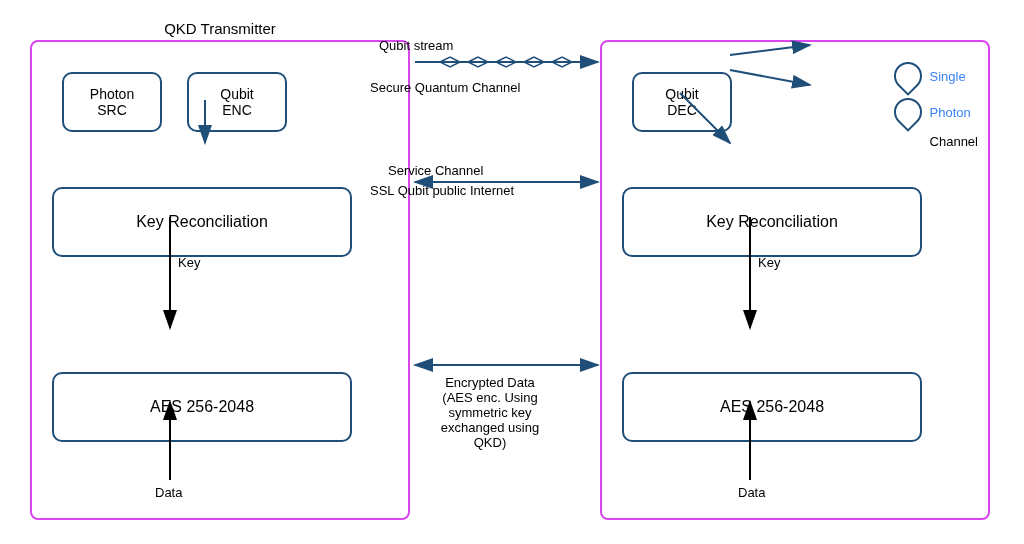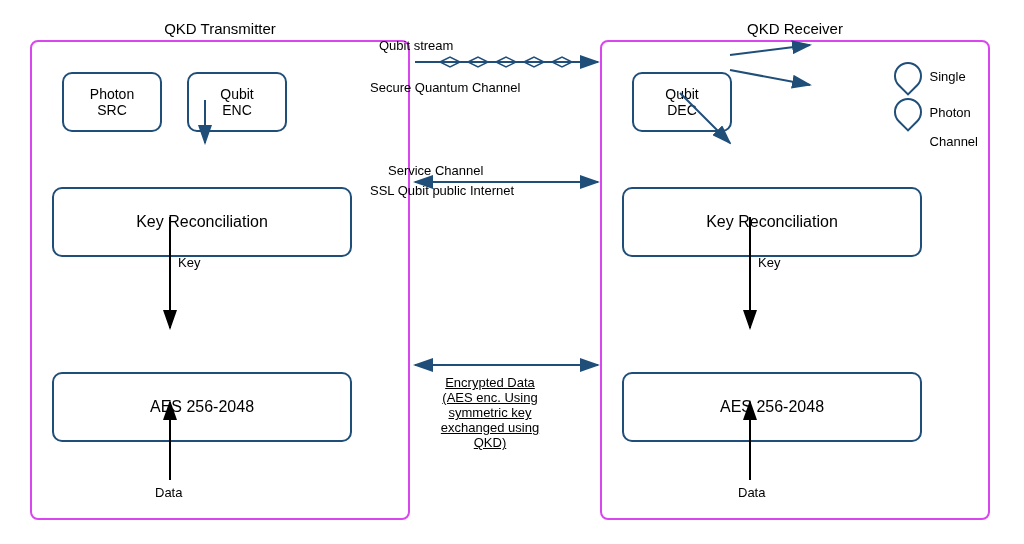--- a/index.html
+++ b/index.html
@@ -119,21 +119,21 @@
       width: 28px;
       height: 28px;
       border: 2px solid #1f4e79;
       border-radius: 50% 50% 50% 0;
       transform: rotate(-45deg);
       margin-right: 8px;
       flex-shrink: 0;
     }
     .detector-label {
       font-size: 13px;
-      color: #000000;
+      color: #3b82f6;
       white-space: nowrap;
     }
     
     .arrows-svg {
       position: absolute;
       top: 0;
       left: 0;
       width: 1024px;
       height: 544px;
       pointer-events: none;
@@ -164,21 +164,20 @@
     <div class="inner-box key-recon-tx">
       <span>Key Reconciliation</span>
     </div>
 
     <div class="inner-box aes-tx">
       <span>AES 256-2048</span>
     </div>
   </div>
 
   <div class="outer-box receiver-box">
-    <span class="box-title">QKD Receiver</span>
 
     <div class="inner-box qubit-dec">
       <span>Qubit<br>DEC</span>
     </div>
 
     <div class="detector-group" style="right:10px; top:20px;">
       <div class="detector-item">
         <div class="detector-shape"></div>
         <span class="detector-label">Single</span>
       </div>
@@ -268,17 +267,17 @@
   </div>
 
   <div class="channel-label" style="left: 155px; top: 485px;">
     <span>Data</span>
   </div>
 
   <div class="channel-label" style="left: 738px; top: 485px;">
     <span>Data</span>
   </div>
 
-  <div class="channel-label" style="left: 390px; top: 375px; width: 200px; text-decoration: underline;">
+  <div class="channel-label" style="left: 390px; top: 375px; width: 200px;">
     <span>Encrypted Data<br>(AES enc. Using<br>symmetric key<br>exchanged using<br>QKD)</span>
   </div>
 
 </div>
 
 </body></html>

